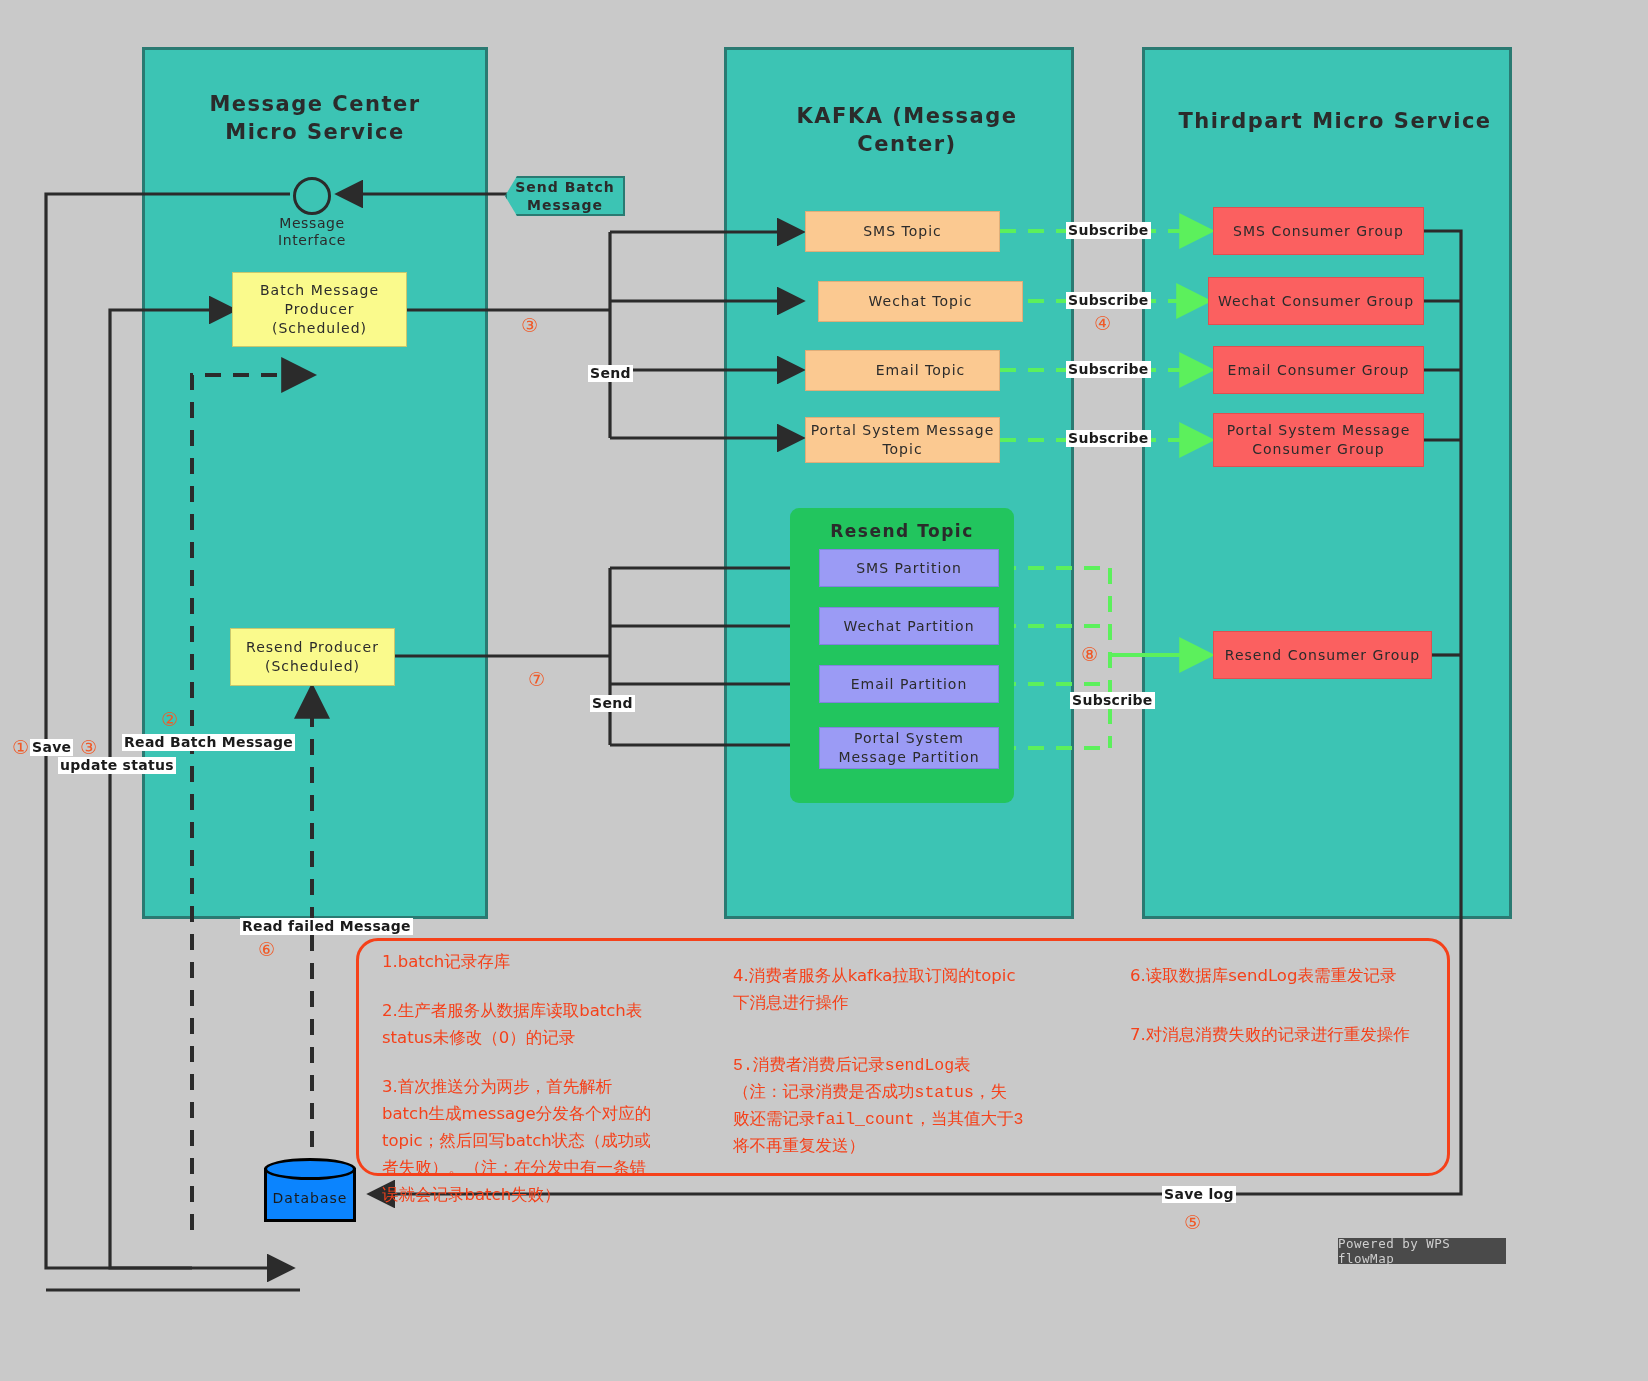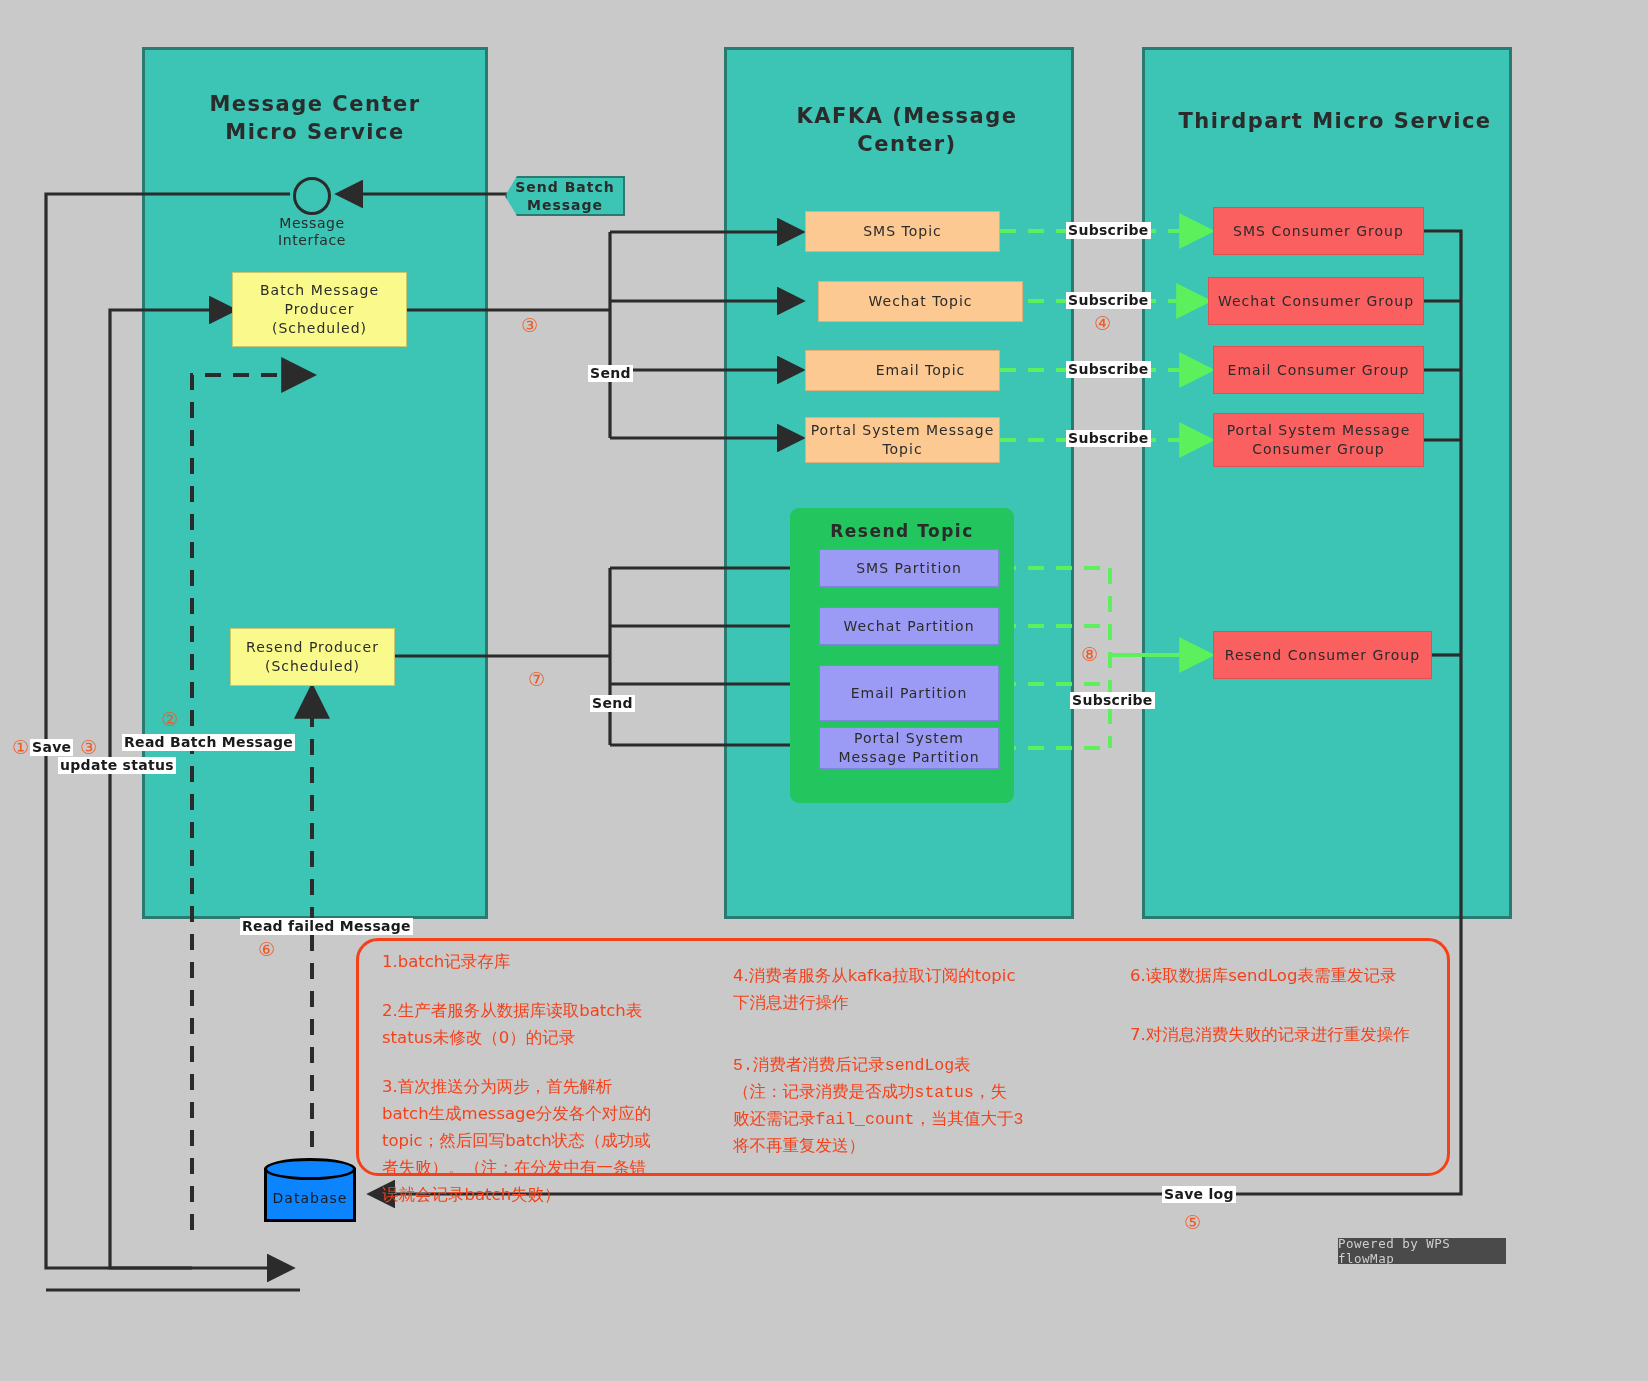--- a/index.html
+++ b/index.html
@@ -165,21 +165,21 @@
 
 <div class="abs resend-wrap" style="left:790px;top:508px;width:224px;height:295px;">
   <div class="resend-title">Resend Topic</div>
 </div>
 <div class="abs box box-purple" style="left:819px;top:549px;width:180px;height:38px;">
   <span style="white-space:pre-line;">SMS Partition</span>
 </div>
 <div class="abs box box-purple" style="left:819px;top:607px;width:180px;height:38px;">
   <span style="white-space:pre-line;">Wechat Partition</span>
 </div>
-<div class="abs box box-purple" style="left:819px;top:665px;width:180px;height:56px;">
+<div class="abs box box-purple" style="left:819px;top:665px;width:180px;height:38px;">
   <span style="white-space:pre-line;">Email Partition</span>
 </div>
 <div class="abs box box-purple" style="left:819px;top:727px;width:180px;height:42px;">
   <span style="white-space:pre-line;">Portal System
 Message Partition</span>
 </div>
 
 <div class="abs box box-red" style="left:1213px;top:207px;width:211px;height:48px;">
   <span style="white-space:pre-line;">SMS Consumer Group</span>
 </div>

